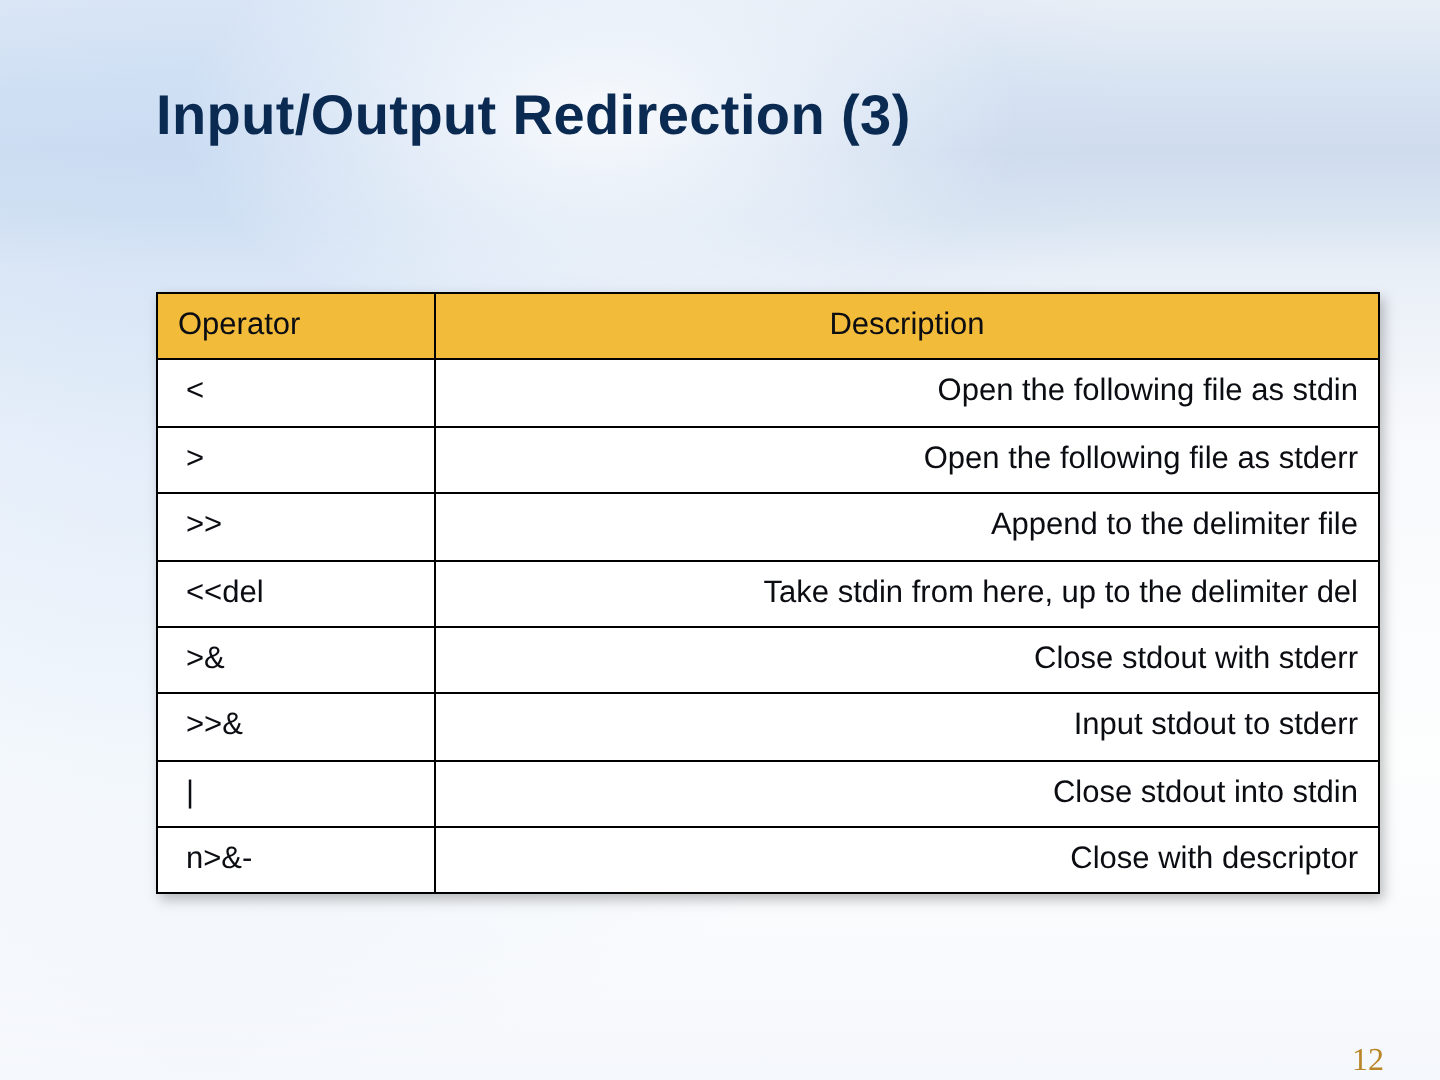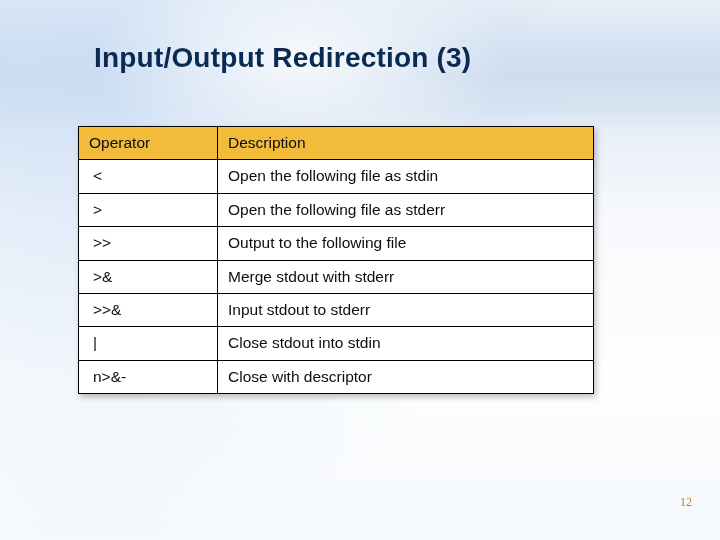--- a/index.html
+++ b/index.html
@@ -23,32 +23,32 @@
         #cfdcee 14%,
         #d8e4f1 20%,
         #e9eff7 25%,
         #f7f9fc 40%,
         #fdfefe 70%,
         #f5f8fc 100%);
   }
   .title {
     position: absolute;
     top: 42px;
-    left: 94px;
+    left: 78px;
     right: 60px;
     font-size: 28px;
     font-weight: bold;
     color: #0a2a52;
     letter-spacing: 0.2px;
   }
   .table-wrap {
     position: absolute;
-    top: 126px;
+    top: 146px;
     left: 78px;
-    width: 516px;
+    width: 612px;
   }
   table.ops {
     border-collapse: collapse;
     width: 100%;
     background: #fff;
     box-shadow: 2px 3px 6px rgba(0,0,0,0.25);
   }
   table.ops th, table.ops td {
     border: 1.5px solid #000;
     padding: 6px 10px 7px 10px;
@@ -58,33 +58,34 @@
   }
   table.ops thead th {
     background: #f2bb39;
     font-weight: normal;
   }
   table.ops th.col-op {
     width: 118px;
     text-align: left;
   }
   table.ops th.col-desc {
-    text-align: left;
+    text-align: center;
   }
   table.ops td.op {
     padding-left: 14px;
   }
   table.ops td.desc {
     padding-left: 10px;
+    text-align: right;
   }
   .pagenum {
     position: absolute;
-    bottom: 30px;
+    bottom: 0;
     right: 28px;
-    font-size: 12px;
+    font-size: 16px;
     color: #b9872a;
     font-family: Georgia, "Times New Roman", serif;
   }
 </style>
 </head>
 <body>
 
 <div class="slide">
 
   <div class="title">Input/Output Redirection (3)</div>
@@ -101,25 +102,29 @@
         <tr>
           <td class="op">&lt;</td>
           <td class="desc">Open the following file as stdin</td>
         </tr>
         <tr>
           <td class="op">&gt;</td>
           <td class="desc">Open the following file as stderr</td>
         </tr>
         <tr>
           <td class="op">&gt;&gt;</td>
-          <td class="desc">Output to the following file</td>
+          <td class="desc">Append to the delimiter file</td>
+        </tr>
+        <tr>
+          <td class="op">&lt;&lt;del</td>
+          <td class="desc">Take stdin from here, up to the delimiter del</td>
         </tr>
         <tr>
           <td class="op">&gt;&amp;</td>
-          <td class="desc">Merge stdout with stderr</td>
+          <td class="desc">Close stdout with stderr</td>
         </tr>
         <tr>
           <td class="op">&gt;&gt;&amp;</td>
           <td class="desc">Input stdout to stderr</td>
         </tr>
         <tr>
           <td class="op">|</td>
           <td class="desc">Close stdout into stdin</td>
         </tr>
         <tr>

